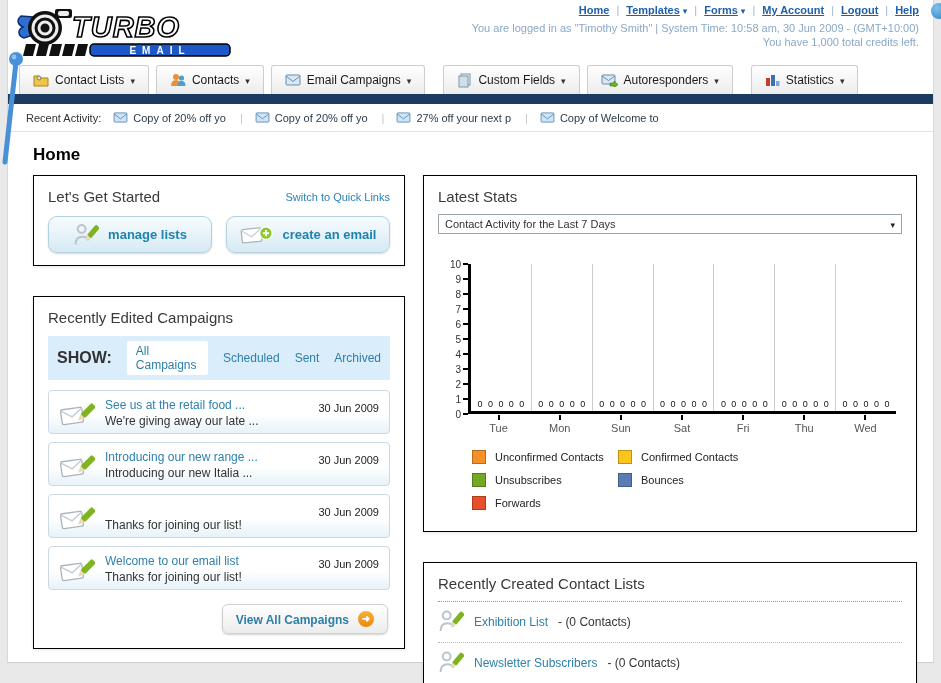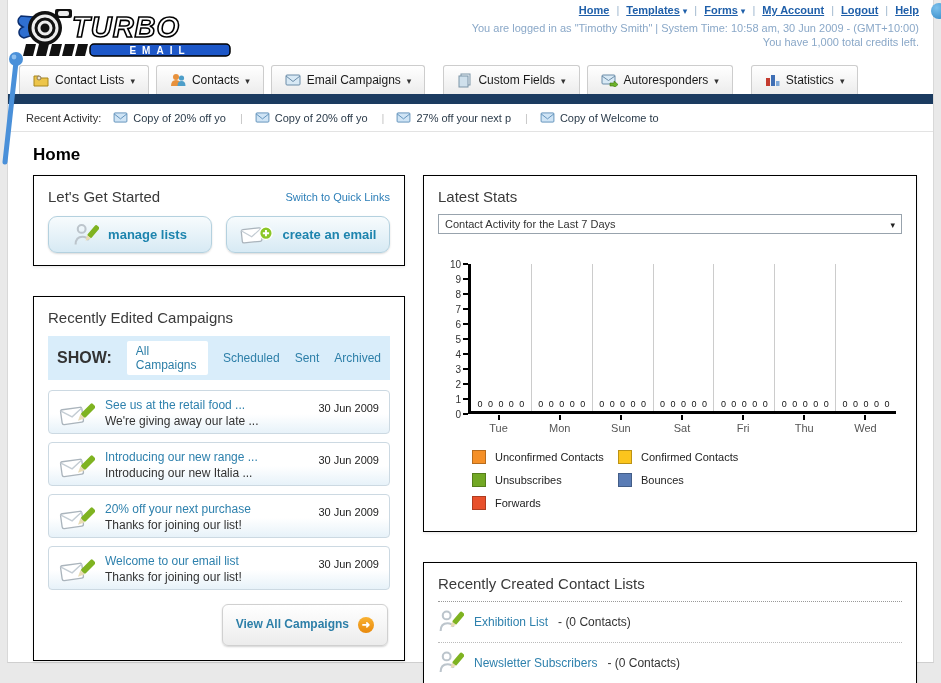--- a/index.html
+++ b/index.html
@@ -65,21 +65,21 @@
   .show-tab.active { background:#fff; padding:3px 9px; border-radius:2px; }
   .camp-list { margin-top:10px; }
   .camp-row { display:flex; align-items:flex-end; gap:10px; border:1px solid #ccd9e2; border-radius:4px;
               padding:5px 10px; margin-bottom:8px; min-height:44px; cursor:pointer;
               background:linear-gradient(#ffffff 55%, #e7f2f9); }
   .camp-text { flex:1; }
   .camp-title { font-size:12px; color:#2e81ad; margin-bottom:2px; }
   .camp-sub { font-size:12px; color:#333; }
   .camp-date { font-size:11px; color:#222; align-self:flex-start; margin-top:6px; }
   .viewall-row { text-align:right; padding:6px 2px 2px; }
-  .btn-arrow { display:inline-flex; align-items:flex-start; gap:9px; padding:12px 13px;
+  .btn-arrow { display:inline-flex; align-items:flex-end; gap:9px; padding:6px 13px;
                background:linear-gradient(#ffffff,#ececec); border:1px solid #d0d0d0; border-radius:6px;
                box-shadow:0 1px 2px rgba(0,0,0,.18); color:#2d7fa8; font-weight:bold; font-size:12px; cursor:pointer; }
   .orange-circle { width:16px; height:16px; border-radius:50%; background:linear-gradient(#f9b233,#e8890c);
                    color:#fff; font-size:10px; line-height:16px; text-align:center; }
   .orange-circle::before { content:"➜"; }
 
   
   .select-box { margin-top:8px; height:20px; border:1px solid #98a3ad; background:#fff; display:flex;
                 align-items:center; justify-content:space-between; padding:0 6px; font-size:11px; color:#333; cursor:pointer; }
   .select-box .caret { color:#222; }
@@ -331,21 +331,20 @@
                 <g transform="rotate(-8 14 16)">
                     <rect x="2" y="9" width="23" height="16" rx="2" fill="#fff" stroke="#aab4bc" stroke-width="1.4"></rect>
                     <path d="M2 10 L13.5 18 L25 10" fill="none" stroke="#c3ccd3" stroke-width="1.4"></path>
                   </g>
                 <g transform="rotate(45 27 15)">
                     <rect x="24" y="1" width="6.5" height="17" rx="1.5" fill="#7fb321"></rect>
                     <path d="M24 18 l3.2 7 l3.3 -7 z" fill="#e9dcb5"></path>
                   </g>
               </svg>
               <div class="camp-text">
-                <div class="camp-title">20% off your next purchase</div>
                 <div class="camp-sub">Thanks for joining our list!</div>
               </div>
               <span class="camp-date">30 Jun 2009</span>
             </div>
             <div class="camp-row">
               <svg width="36" height="28" viewBox="0 0 38 30">
                 <g transform="rotate(-8 14 16)">
                     <rect x="2" y="9" width="23" height="16" rx="2" fill="#fff" stroke="#aab4bc" stroke-width="1.4"></rect>
                     <path d="M2 10 L13.5 18 L25 10" fill="none" stroke="#c3ccd3" stroke-width="1.4"></path>
                   </g>

